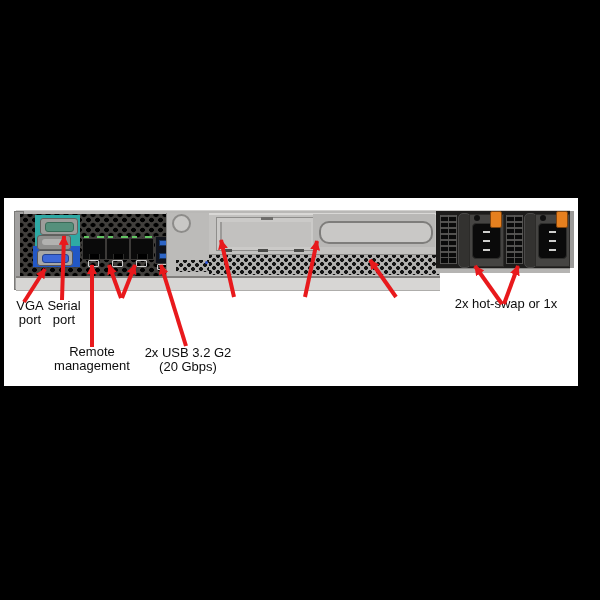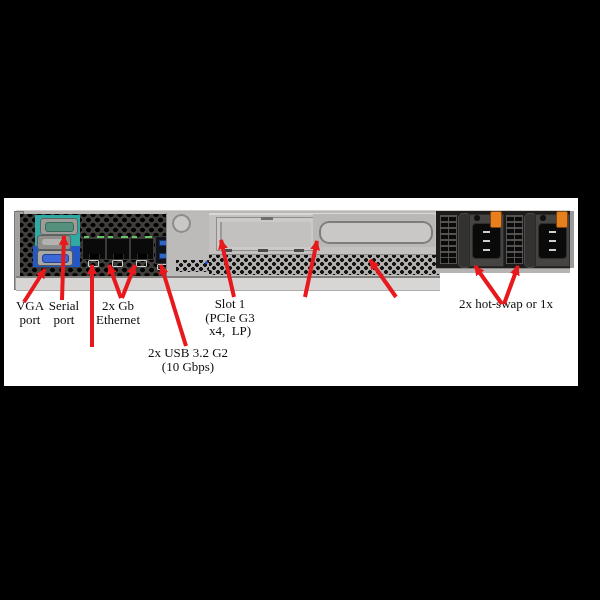--- a/index.html
+++ b/index.html
@@ -1,17 +1,17 @@
 <!DOCTYPE html>
 <html><head>
 <meta charset="utf-8">
 <style>
   html,body{margin:0;padding:0;background:#000;}
   #canvas{position:relative;width:600px;height:524px;background:#000;overflow:hidden;
-          font-family:Liberation Serif, serif;}
+          font-family:Liberation Sans, sans-serif;}
   #whitebox{position:absolute;left:4px;top:198px;width:574px;height:188px;background:#fff;}
   .abs{position:absolute;}
   #chassis-backdrop{left:12px;top:13px;width:424px;height:66px;background:#b9b8b6;}
   #left-cap{left:10px;top:13px;width:8px;height:77px;background:#a2a1a0;border:1px solid #7b7a78;}
   #bottom-rail{left:12px;top:78px;width:424px;height:12px;background:#d7d6d4;
                border-top:2px solid #817f7d;border-bottom:1px solid #aeadab;}
   #chassis-top-strip{left:12px;top:12px;width:554px;height:4px;background:#d1d0ce;border-bottom:1px solid #767573;}
 
   
   #io-panel{left:16px;top:16px;width:160px;height:62px;background-color:#413f3c;
@@ -178,35 +178,30 @@
   </div>
 
   <div class="lbl" style="left:8px;top:299px;width:44px">
     <div>VGA</div>
     <div>port</div>
   </div>
   <div class="lbl" style="left:42px;top:299px;width:44px">
     <div>Serial</div>
     <div>port</div>
   </div>
-  <div class="lbl" style="left:85px;top:299px;width:66px">
-    <div>2x Gb</div>
-    <div>Ethernet</div>
-  </div>
-  <div class="lbl" style="left:193px;top:297px;width:74px">
-    <div>Slot 1</div>
-    <div>(PCIe G3</div>
-    <div>x4,  LP)</div>
-  </div>
   <div class="lbl" style="left:436px;top:297px;width:140px">
     <div>2x hot-swap or 1x</div>
   </div>
+  <div class="lbl" style="left:46px;top:345px;width:92px">
+    <div>Remote</div>
+    <div>management</div>
+  </div>
   <div class="lbl" style="left:139px;top:346px;width:98px">
     <div>2x USB 3.2 G2</div>
-    <div>(10 Gbps)</div>
+    <div>(20 Gbps)</div>
   </div>
 
   <svg id="arrows">
     <defs>
       <marker id="ah" markerUnits="userSpaceOnUse" markerWidth="14" markerHeight="14" refX="9" refY="5" orient="auto">
         <path d="M0,0 L10,5 L0,10 Z" fill="#e8191c"></path>
       </marker>
     </defs>
     <g stroke="#e8191c" stroke-width="4">
       <line x1="24" y1="302" x2="45" y2="269" marker-end="url(#ah)"></line>

